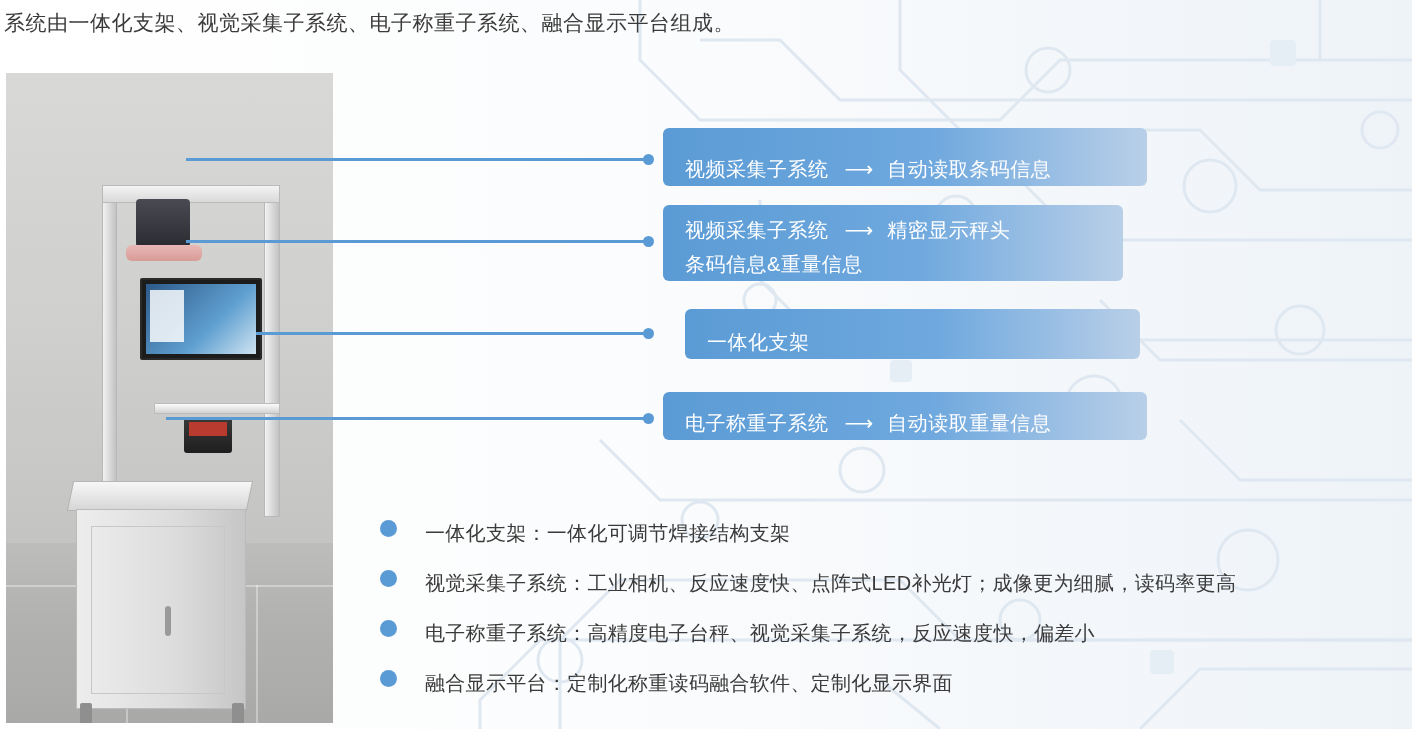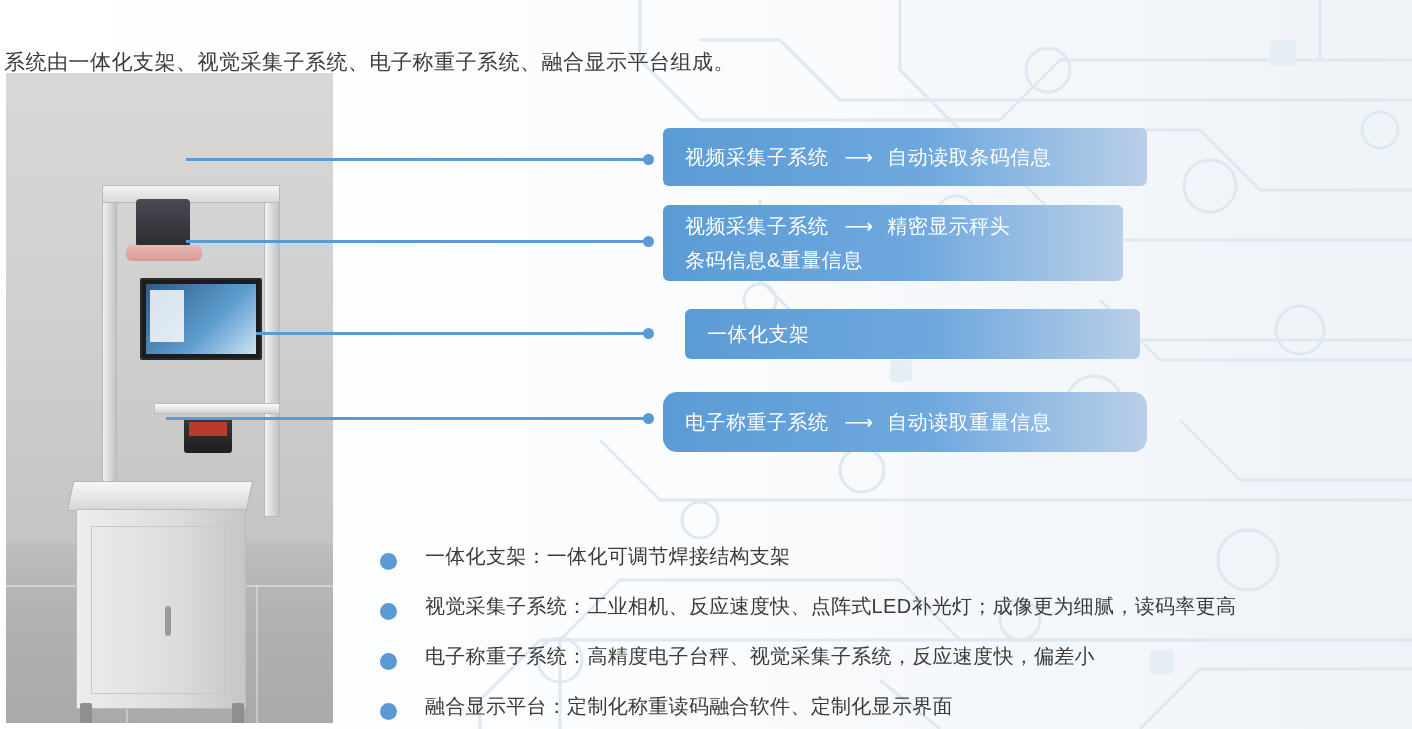--- a/index.html
+++ b/index.html
@@ -34,21 +34,20 @@
   .heading {
     position: absolute;
     left: 4px;
     top: 8px;
     font-size: 21px;
     line-height: 30px;
     color: #3b3b3b;
     letter-spacing: 0.5px;
     z-index: 5;
     white-space: nowrap;
-    margin-top: 39px;
   }
   
   .photo {
     position: absolute;
     left: 6px;
     top: 73px;
     width: 327px;
     height: 650px;
     z-index: 4;
     overflow: hidden;
@@ -154,21 +153,21 @@
     position: absolute;
     z-index: 6;
     background: linear-gradient(90deg, #5b9bd5 0%, #6ea8de 55%, #b9cfe8 100%);
     border-radius: 6px;
     color: #ffffff;
     font-size: 20px;
     box-sizing: border-box;
     padding: 0 22px;
     display: flex;
     flex-direction: column;
-    justify-content: center;
+    justify-content: flex-end;
     letter-spacing: 0.5px;
   }
   .callout .line {
     white-space: nowrap;
     line-height: 34px;
   }
   .callout .arrow {
     display: inline-block;
     margin: 0 10px;
     letter-spacing: -2px;
@@ -191,21 +190,21 @@
   }
   
   .bullets {
     position: absolute;
     left: 380px;
     top: 520px;
     z-index: 6;
   }
   .bullet-row {
     display: flex;
-    align-items: flex-end;
+    align-items: flex-start;
     height: 50px;
   }
   .bullet-dot {
     width: 17px;
     height: 17px;
     border-radius: 50%;
     background: #5b9bd5;
     flex: 0 0 auto;
     margin-right: 28px;
   }
@@ -330,21 +329,21 @@
       <span>条码信息&amp;重量信息</span>
     </div>
   </div>
 
   <div class="callout" style="left:663px;top:309px;width:455px;height:50px;margin-left:22px;">
     <div class="line">
       <span>一体化支架</span>
     </div>
   </div>
 
-  <div class="callout" style="left:663px;top:392px;width:484px;height:60px;border-radius:14px;">
+  <div class="callout" style="left:663px;top:392px;width:484px;height:48px;">
     <div class="line">
       <span>电子称重子系统</span>
       <span class="arrow">⟶</span>
       <span>自动读取重量信息</span>
     </div>
   </div>
 
   <div class="bullets">
     <div class="bullet-row">
       <span class="bullet-dot"></span>

